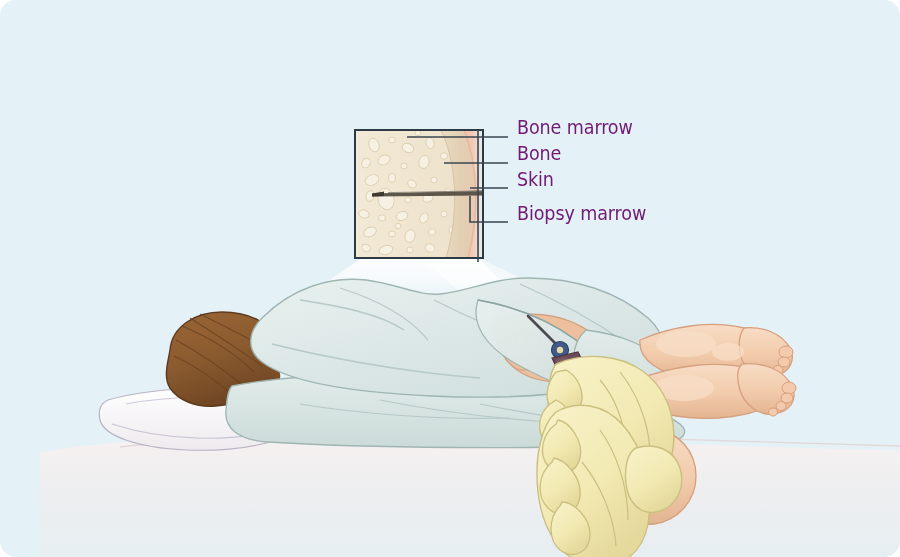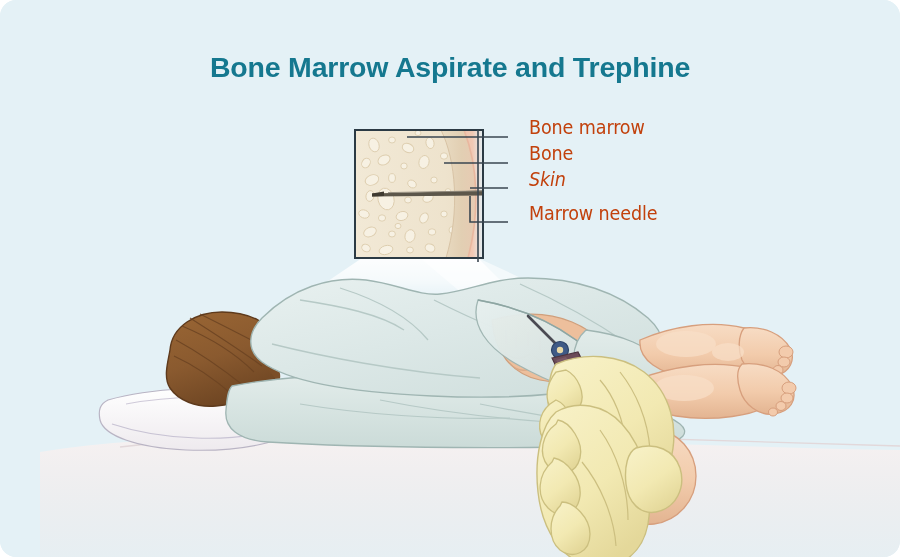--- a/index.html
+++ b/index.html
@@ -17,28 +17,28 @@
   .title{
     position:absolute; left:0; top:51px; width:900px;
     text-align:center; font-size:28.5px; font-weight:bold;
     letter-spacing:-0.2px; color:#15788f;
     font-family:"Liberation Sans", sans-serif;
   }
 
   
   .labels{ position:absolute; left:513px; top:118px; width:300px; }
   .lbl{
-    position:absolute; left:16px; white-space:nowrap;
+    position:absolute; left:4px; white-space:nowrap;
     font-family:"DejaVu Sans Condensed","Liberation Sans", sans-serif;
-    font-size:19.5px; color:#c2410c; line-height:1;
+    font-size:19.5px; color:#701a75; line-height:1;
     letter-spacing:-0.1px;
   }
   .lbl.l0{ top:0px; }
   .lbl.l1{ top:26px;text-align:center; }
-  .lbl.l2{ top:52px;font-style:italic; }
+  .lbl.l2{ top:52px; }
   .lbl.l3{ top:86px; }
 </style>
 </head>
 <body>
 
 <div id="canvas">
 
   <svg id="art" viewBox="0 0 900 557">
     <defs>
 
@@ -310,22 +310,21 @@
       <g stroke="#3a4650" stroke-width="1.6" fill="none">
         <path d="M407,137 L508,137"></path>
         <path d="M444,163 L508,163"></path>
         <path d="M470,188 L508,188"></path>
         <path d="M470,196 L470,222 L508,222"></path>
         <path d="M478,130 L478,262"></path>
       </g>
     </g>
   </svg>
 
-  <div class="title">Bone Marrow Aspirate and Trephine</div>
 
   <div class="labels">
     <div class="lbl l0">Bone marrow</div>
     <div class="lbl l1">Bone</div>
     <div class="lbl l2">Skin</div>
-    <div class="lbl l3">Marrow needle</div>
+    <div class="lbl l3">Biopsy marrow</div>
   </div>
 
 </div>
 
 </body></html>

